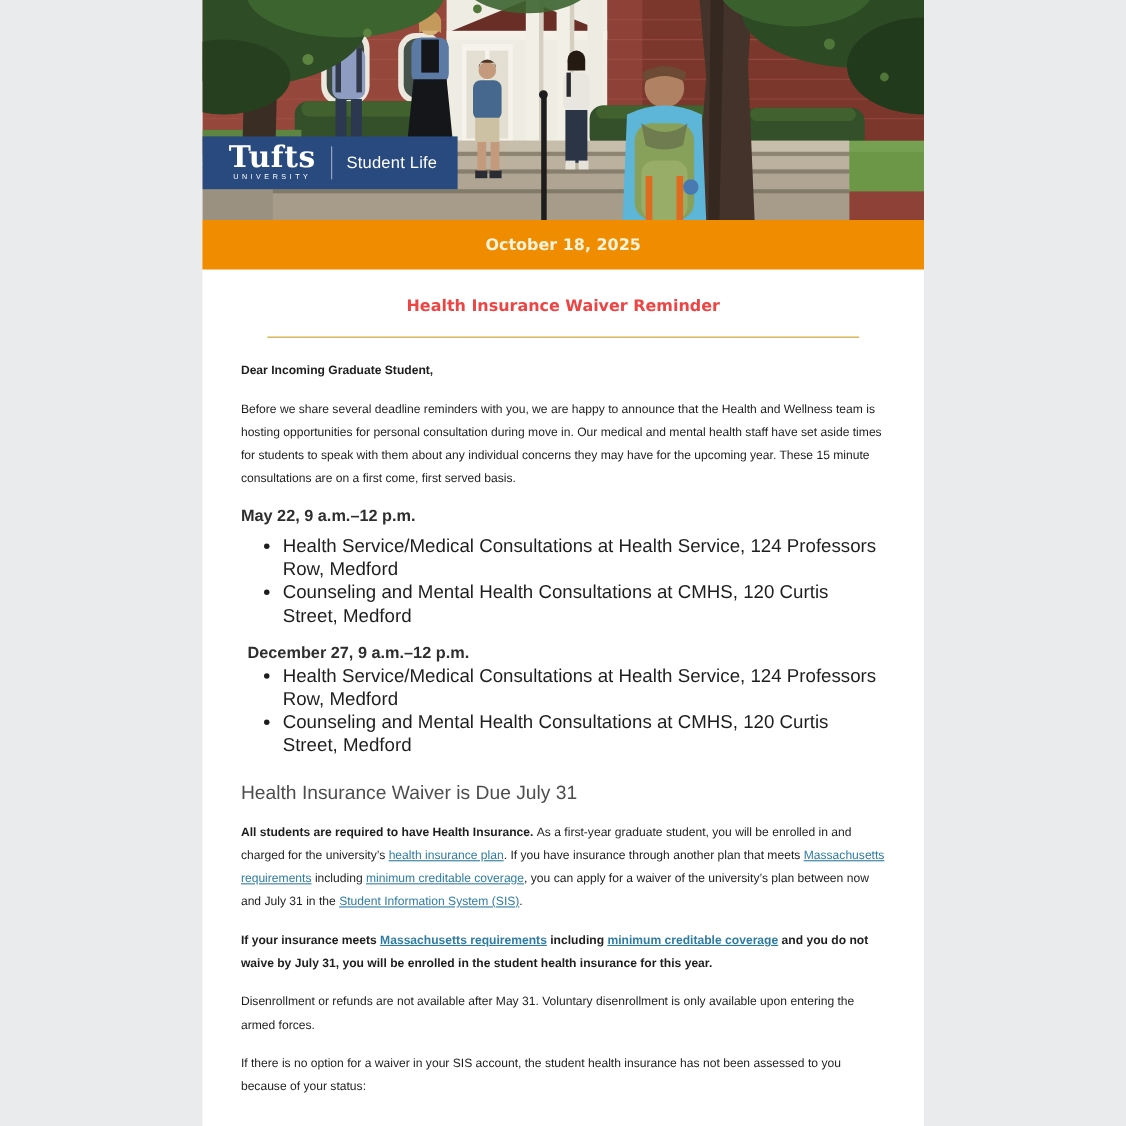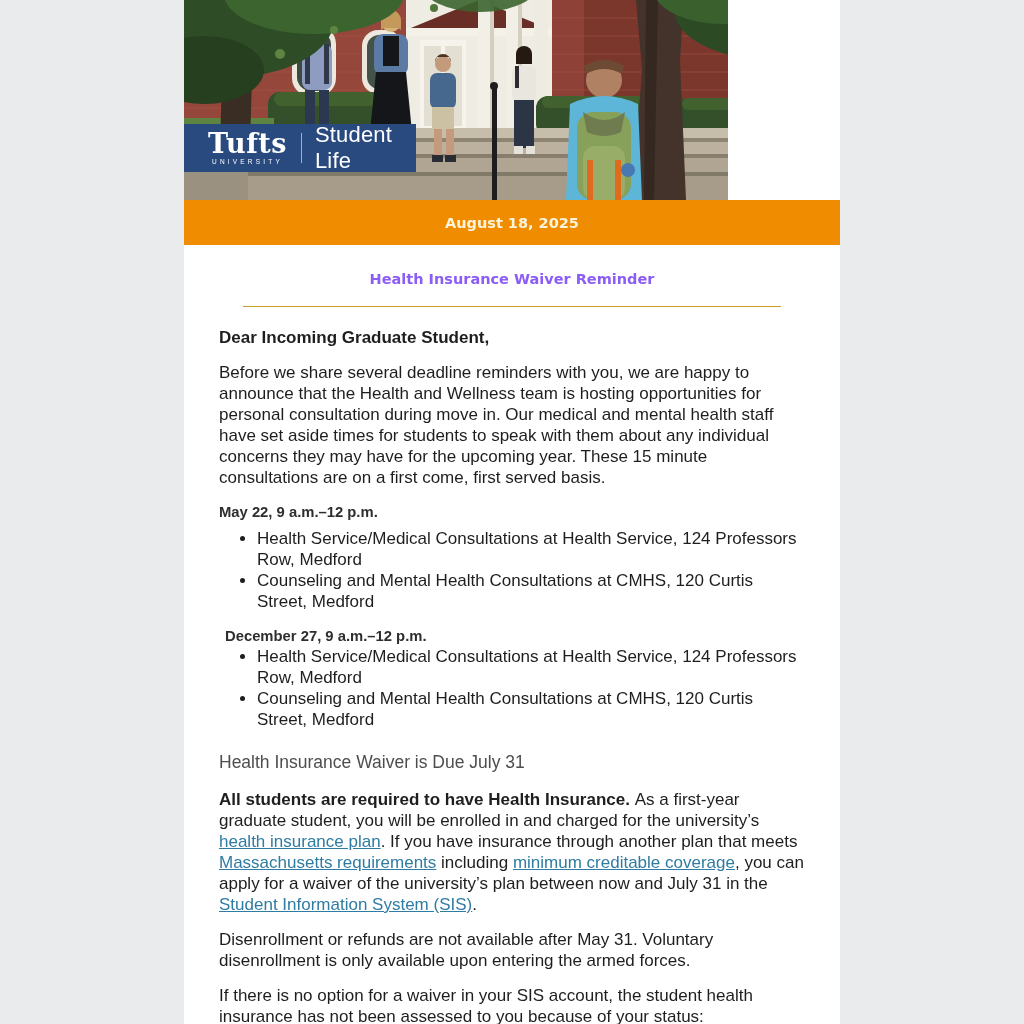--- a/index.html
+++ b/index.html
@@ -1,40 +1,40 @@
 <!DOCTYPE html>
 <html><head>
 <meta charset="utf-8">
 <style>
   * { margin:0; padding:0; box-sizing:border-box; }
   html,body { width:1024px; height:1024px; overflow:hidden; }
   body { background:#eaebed; font-family:"Liberation Sans", sans-serif; }
   .email-page { width:656px; height:1024px; margin:0 auto; background:#ffffff; display:flex; flex-direction:column; }
 
   
-  .hero { position:relative; width:544px; height:200px; flex:0 0 auto; overflow:hidden; }
+  .hero { position:relative; width:656px; height:200px; flex:0 0 auto; overflow:hidden; }
   .hero svg { display:block; width:656px; height:200px; }
   .logo-box { position:absolute; left:0; bottom:28px; width:232px; height:48px;
               background:#294a7e; display:flex; align-items:center; padding:0 0 0 24px; }
   .logo-word { color:#fff; font-family:"DejaVu Serif", serif; font-weight:bold; font-size:27px; line-height:26px; letter-spacing:0.5px; }
   .logo-univ { color:#fff; font-family:"Liberation Sans", sans-serif; font-size:6.5px; letter-spacing:3.2px; margin-top:1px; text-align:center; }
   .logo-left { display:flex; flex-direction:column; }
   .logo-divider { width:1px; height:30px; background:rgba(255,255,255,0.55); margin:0 13px 0 14px; }
-  .logo-division { color:#fff; font-size:22px; font-weight:400; letter-spacing:0.2px; }
+  .logo-division { color:#fff; font-size:15px; font-weight:400; letter-spacing:0.2px; }
 
   
   .date-banner { height:45px; background:#ef8c00; display:flex; align-items:center; justify-content:center; flex:0 0 auto; }
   .date-banner span { color:#fbf3da; font-family:"DejaVu Sans", sans-serif; font-weight:bold; font-size:14.5px; }
 
   
   .content { padding:20px 35px 0 35px; }
-  .article-title { color:#8b5cf6; font-family:"DejaVu Sans", sans-serif; font-weight:bold; font-size:14.5px; text-align:center; margin-top:6px; }
+  .article-title { color:#ef4444; font-family:"DejaVu Sans", sans-serif; font-weight:bold; font-size:14.5px; text-align:center; margin-top:6px; }
   .gold-rule { border:none; border-top:1.5px solid #c89d20; width:538px; margin:19px auto 20px auto; }
 
-  p, .para { font-size:17px; line-height:21px; color:#1e1e1e; margin:0 0 14px 0; }
+  p, .para { font-size:11px; line-height:21px; color:#1e1e1e; margin:0 0 14px 0; }
   .salutation { font-weight:bold; }
   .session-heading { font-weight:bold; color:#2e2e2e; font-size:14.8px; margin:16px 0 8px 0; }
   .session-heading.indent { padding-left:6px; margin-bottom:2px; }
   ul { list-style:disc; margin:0 0 6px 38px; }
   li { font-size:17px; line-height:21px; color:#1e1e1e; margin-bottom:0; }
   ul.spread li { margin-bottom:0; }
   .section-heading { color:#4e4e4e; font-weight:normal; font-size:17.5px; margin:22px 0 16px 0; }
   .b { font-weight:bold; }
   a { color:#2f7ca3; }
 </style>
@@ -193,21 +193,21 @@
       <div class="logo-left">
         <span class="logo-word">Tufts</span>
         <span class="logo-univ">UNIVERSITY</span>
       </div>
       <div class="logo-divider"></div>
       <span class="logo-division">Student Life</span>
     </div>
   </div>
 
   <div class="date-banner">
-    <span>August 18, 2025</span>
+    <span>October 18, 2025</span>
   </div>
 
   <div class="content">
     <div class="article-title">Health Insurance Waiver Reminder</div>
     <hr class="gold-rule">
 
     <p class="salutation">Dear Incoming Graduate Student,</p>
     <p>Before we share several deadline reminders with you, we are happy to announce that the Health and Wellness team is hosting opportunities for personal consultation during move in. Our medical and mental health staff have set aside times for students to speak with them about any individual concerns they may have for the upcoming year. These 15 minute consultations are on a first come, first served basis.</p>
 
     <div class="session-heading">May 22, 9 a.m.–12 p.m.</div>
@@ -218,17 +218,18 @@
 
     <div class="session-heading indent">December 27, 9 a.m.–12 p.m.</div>
     <ul class="spread">
       <li>Health Service/Medical Consultations at Health Service, 124 Professors Row, Medford</li>
       <li>Counseling and Mental Health Consultations at CMHS, 120 Curtis Street, Medford</li>
     </ul>
 
     <div class="section-heading">Health Insurance Waiver is Due July 31</div>
 
     <p class="para"><span class="b">All students are required to have Health Insurance. </span><span>As a first-year graduate student, you will be enrolled in and charged for the university’s </span><a href="#">health insurance plan</a><span>. If you have insurance through another plan that meets </span><a href="#">Massachusetts requirements</a><span> including </span><a href="#">minimum creditable coverage</a><span>, you can apply for a waiver of the university’s plan between now and July 31 in the </span><a href="#">Student Information System (SIS)</a><span>.</span></p>
+    <p class="para"><span class="b">If your insurance meets </span><a href="#" class="b">Massachusetts requirements</a><span class="b"> including </span><a href="#" class="b">minimum creditable coverage</a><span class="b"> and you do not waive by July 31, you will be enrolled in the student health insurance for this year.</span></p>
     <p>Disenrollment or refunds are not available after May 31. Voluntary disenrollment is only available upon entering the armed forces.</p>
     <p style="margin-bottom:24px">If there is no option for a waiver in your SIS account, the student health insurance has not been assessed to you because of your status:</p>
 
   </div>
 </div>
 
 </body></html>

